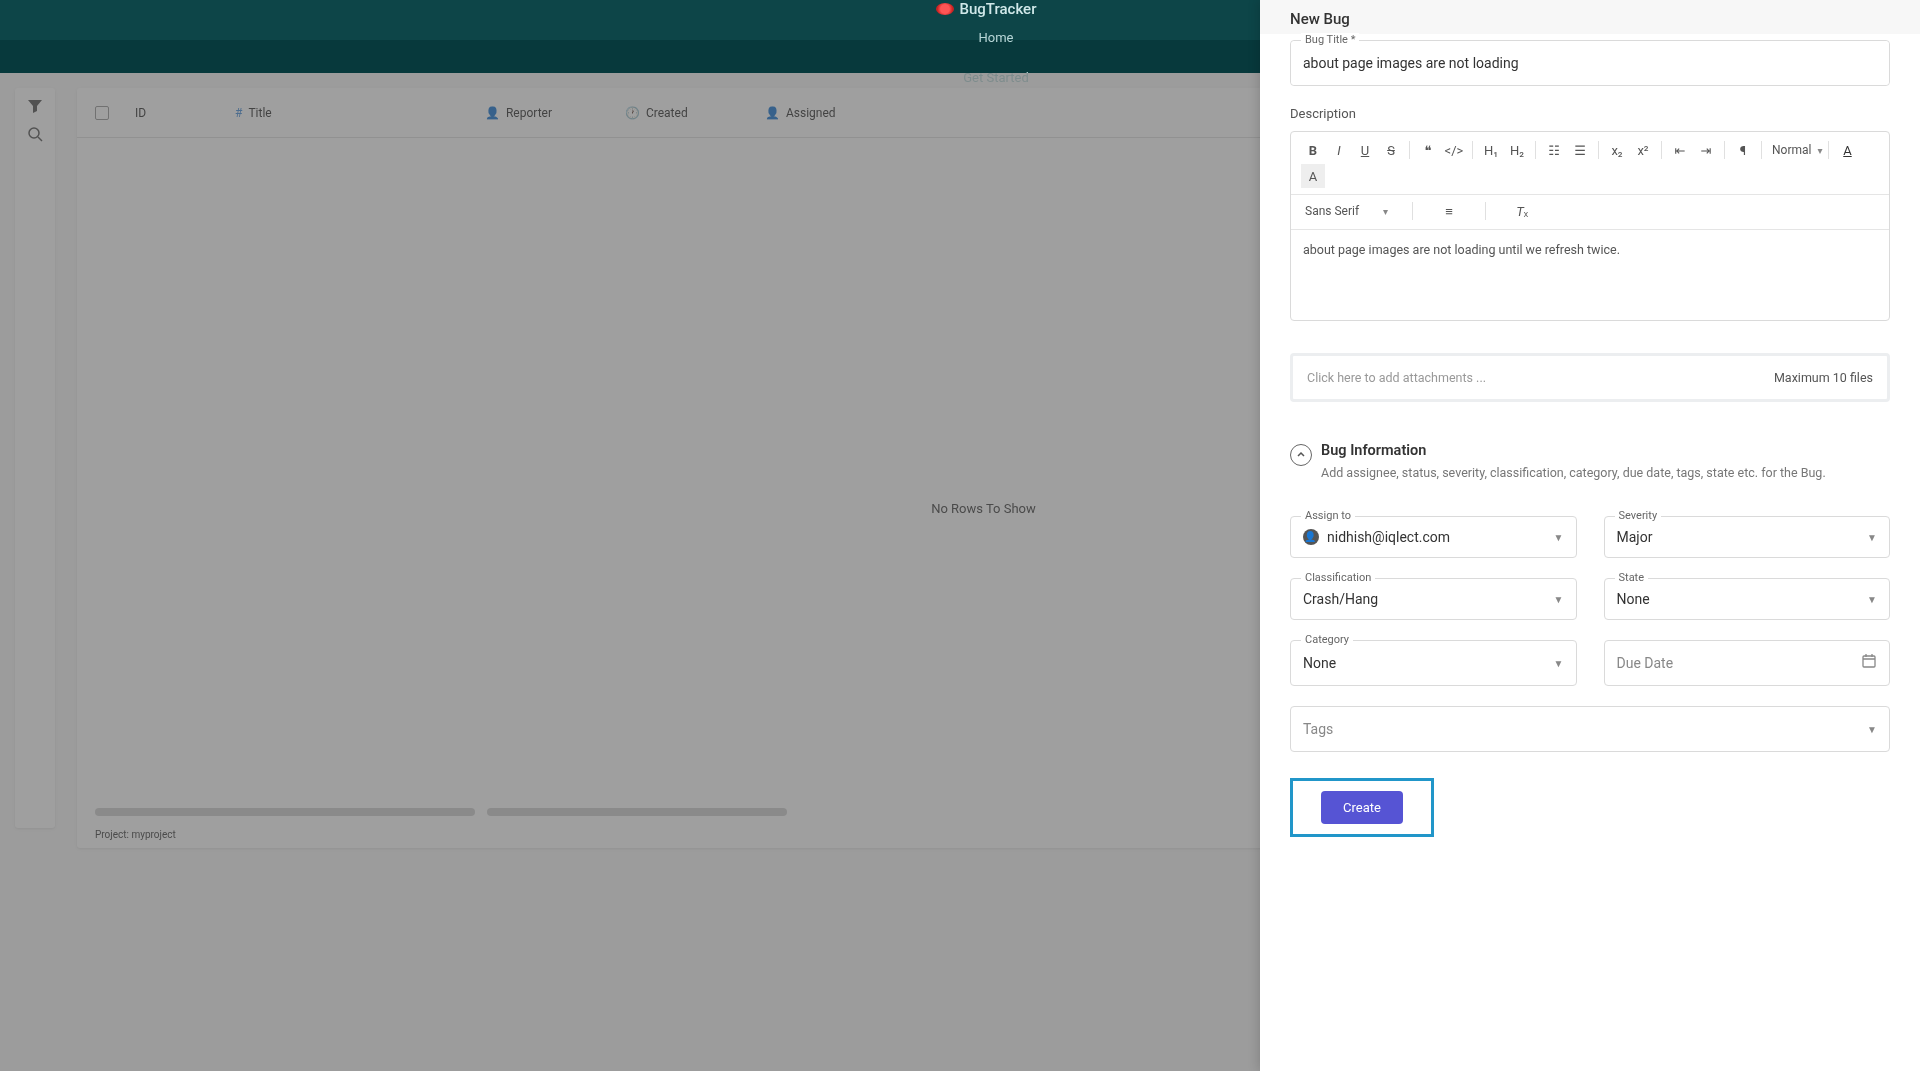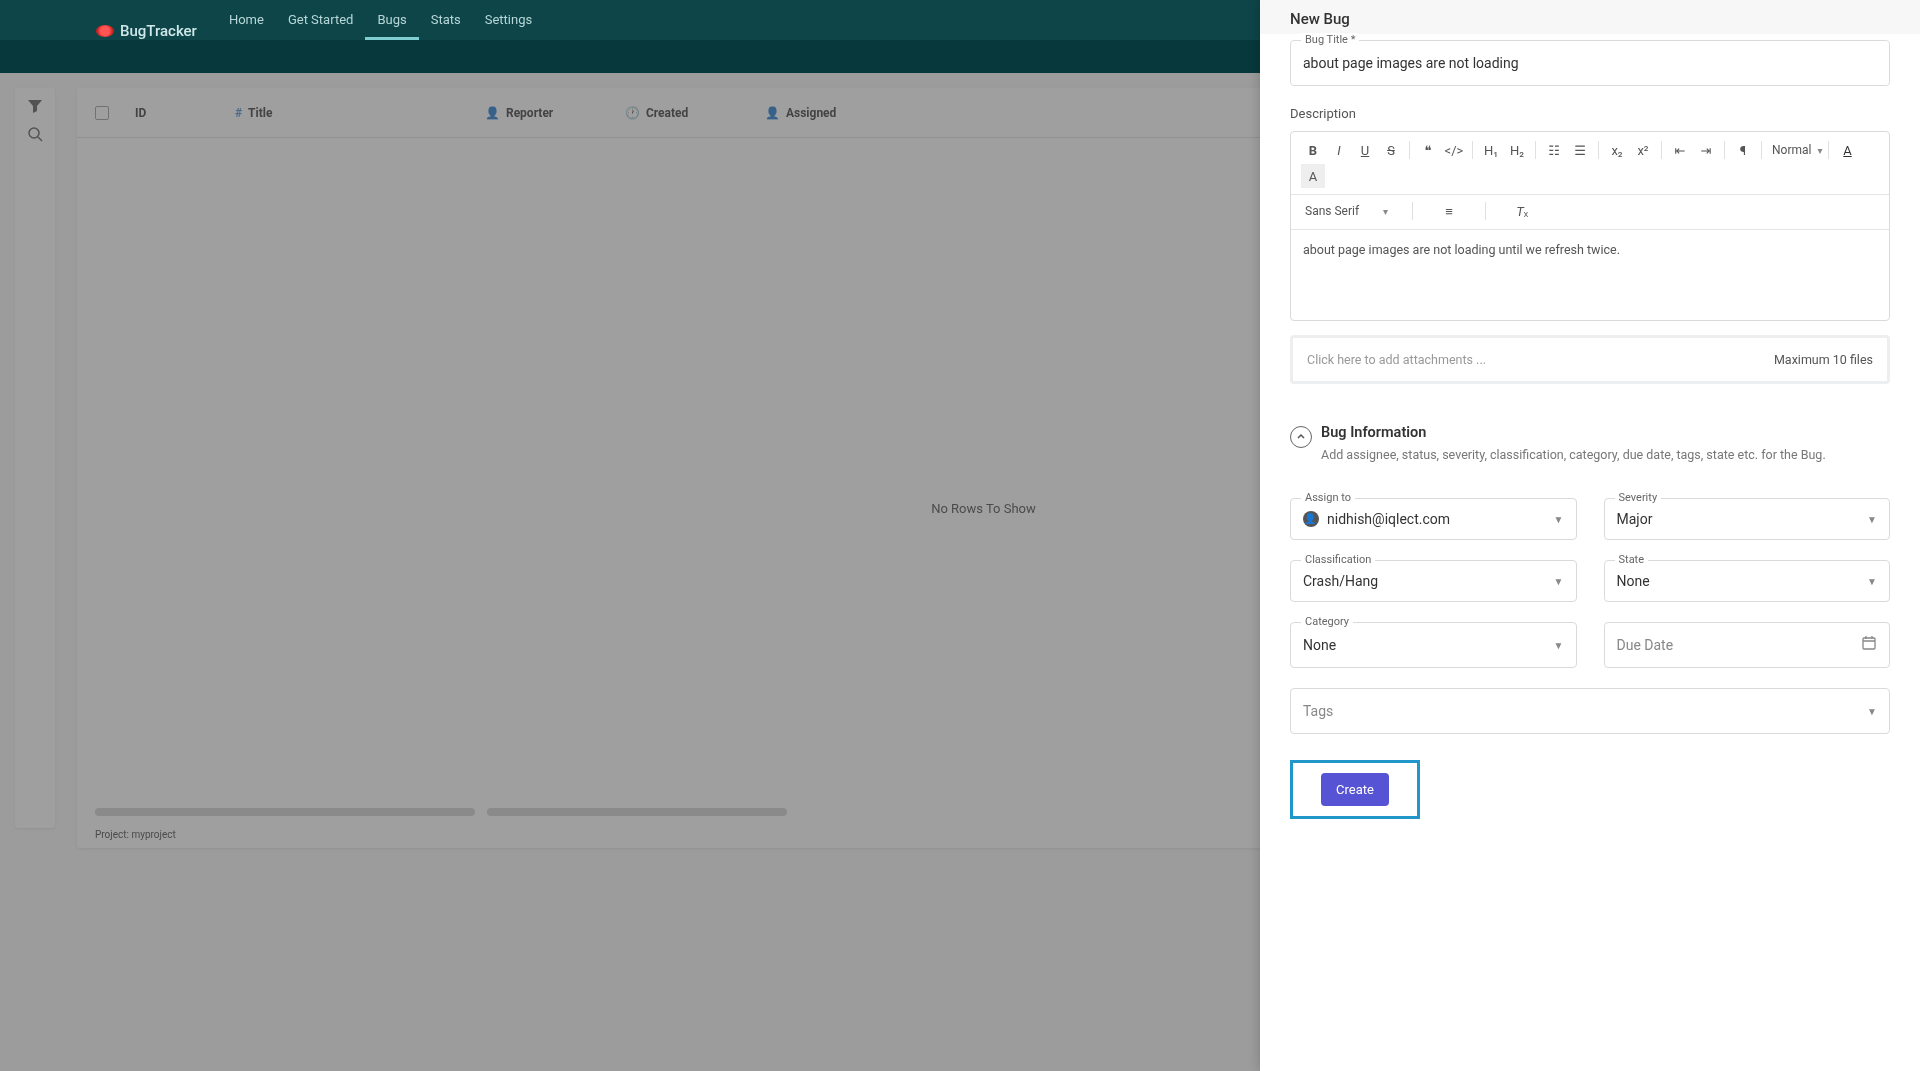--- a/index.html
+++ b/index.html
@@ -2,42 +2,42 @@
 <html><head>
   <meta charset="utf-8">
   <style>
     * { margin: 0; padding: 0; box-sizing: border-box; font-family: -apple-system, BlinkMacSystemFont, "Segoe UI", Roboto, Arial, sans-serif; }
     body { width: 1920px; height: 1071px; overflow: hidden; background: #fff; position: relative; }
     
     
     .main-app { position: absolute; top: 0; left: 0; right: 0; bottom: 0; background: #f8f8f8; }
     
     
-    .topnav { height: 40px; background: #0d4548; display: flex; align-items: flex-end; padding-left: 96px; }
+    .topnav { height: 40px; background: #0d4548; display: flex; align-items: center; padding-left: 72px; flex-direction: column; }
     .logo-wrap { display: flex; align-items: center; gap: 6px; margin-right: 20px; }
     .logo-icon { width: 18px; height: 12px; background: radial-gradient(circle, #ff5555 40%, #cc2222 70%); border-radius: 50%; position: relative; }
     .logo-text { color: #d0e8e9; font-size: 15px; font-weight: 500; }
     .nav-link { color: #b7d6d7; font-size: 13px; padding: 0 12px; height: 40px; line-height: 40px; cursor: pointer; }
     .nav-link.active { border-bottom: 3px solid #7fcdd0; }
     
     
     .dark-strip { height: 33px; background: #07393c; }
     
     
     .content-area { position: relative; height: calc(1071px - 73px); }
     .overlay { position: absolute; top: 0; left: 0; right: 0; bottom: 0; background: rgba(80,80,80,0.55); z-index: 5; }
     
     
     .left-sidebar { position: absolute; left: 15px; top: 15px; width: 40px; height: 740px; background: #fff; border-radius: 3px; display: flex; flex-direction: column; align-items: center; padding-top: 10px; gap: 8px; box-shadow: 0 1px 3px rgba(0,0,0,0.1); }
     .side-icon { color: #555; cursor: pointer; }
     
     
     .table-panel { position: absolute; left: 77px; top: 15px; right: 30px; height: 760px; background: #fff; border-radius: 3px; box-shadow: 0 1px 3px rgba(0,0,0,0.1); }
     .table-header { display: flex; align-items: center; height: 50px; border-bottom: 1px solid #e0e0e0; padding: 0 18px; }
-    .th-cell { display: flex; align-items: center; gap: 6px; font-size: 12px; color: #333; font-weight: 700; }
+    .th-cell { display: flex; align-items: center; gap: 6px; font-size: 12px; color: #333; font-weight: 400; }
     .th-checkbox { width: 14px; height: 14px; border: 1px solid #999; border-radius: 2px; }
     .th-icon { color: #4a90d9; font-size: 12px; }
     .no-rows { position: absolute; left: 50%; top: 420px; transform: translate(-50%, -50%); color: #444; font-size: 13px; }
     .scrollbar-h { position: absolute; bottom: 32px; height: 8px; background: #d0d0d0; border-radius: 4px; }
     .project-label { position: absolute; bottom: 2px; left: 18px; font-size: 10px; color: #444; padding: 6px 0; width: 100%; }
     
     
     .drawer { position: absolute; top: 0; right: 0; width: 660px; height: 1071px; background: #fff; z-index: 10; box-shadow: -2px 0 10px rgba(0,0,0,0.15); overflow-y: auto; }
     .drawer::-webkit-scrollbar { width: 16px; }
     .drawer::-webkit-scrollbar-track { background: #f0f0f0; }
@@ -54,42 +54,42 @@
     .desc-label { font-size: 13px; color: #555; margin-top: 20px; margin-bottom: 10px; }
     
     .editor-wrap { border: 1px solid #dadada; border-radius: 4px; }
     .editor-toolbar { border-bottom: 1px solid #e5e5e5; padding: 6px 10px; display: flex; align-items: center; flex-wrap: wrap; gap: 2px; }
     .tb-btn { width: 24px; height: 24px; display: inline-flex; align-items: center; justify-content: center; color: #555; cursor: pointer; font-size: 13px; }
     .tb-sep { width: 1px; height: 18px; background: #e0e0e0; margin: 0 4px; }
     .tb-select { font-size: 12px; color: #555; padding: 2px 4px; border: none; outline: none; }
     .tb-row2 { display: flex; align-items: center; gap: 20px; padding: 4px 10px 6px; border-bottom: 1px solid #e5e5e5; }
     .editor-content { min-height: 90px; padding: 12px 12px; font-size: 12.5px; color: #555; }
     
-    .attachment-box { margin-top: 14px; border: 3px solid #eceef0; border-radius: 4px; padding: 14px; display: flex; justify-content: space-between; align-items: center; font-size: 12.5px; background: #fff; }
+    .attachment-box { margin-top: 32px; border: 3px solid #eceef0; border-radius: 4px; padding: 14px; display: flex; justify-content: space-between; align-items: center; font-size: 12.5px; background: #fff; }
     .attach-left { color: #999; cursor: pointer; }
     .attach-right { color: #555; }
     
     .section-head { display: flex; gap: 9px; margin-top: 40px; align-items: flex-start; }
     .collapse-icon { width: 22px; height: 22px; border: 1.5px solid #666; border-radius: 50%; display: flex; align-items: center; justify-content: center; font-size: 12px; color: #555; margin-top: 2px; cursor: pointer; }
     .section-title { font-size: 14.5px; color: #333; font-weight: 600; }
     .section-sub { font-size: 12.5px; color: #777; margin-top: 6px; }
     
     .grid-2 { display: grid; grid-template-columns: 1fr 1fr; gap: 27px; margin-top: 36px; }
     .select-wrap { position: relative; border: 1px solid #dadada; border-radius: 4px; padding: 12px 12px; display: flex; align-items: center; cursor: pointer; }
     .select-value { font-size: 14px; color: #333; flex: 1; }
     .select-placeholder { font-size: 14px; color: #888; flex: 1; }
     .dropdown-caret { color: #888; font-size: 10px; }
     .user-icon { width: 16px; height: 16px; border-radius: 50%; background: #555; margin-right: 8px; display: inline-flex; align-items: center; justify-content: center; }
     .user-icon::before { content: '👤'; font-size: 10px; color: #fff; line-height: 1; }
     .calendar-icon { color: #888; }
     
     .tags-wrap { position: relative; border: 1px solid #dadada; border-radius: 4px; padding: 14px 12px; display: flex; align-items: center; cursor: pointer; margin-top: 20px; }
     
     .create-btn-wrap { margin-top: 26px; display: inline-block; border: 3px solid #2196c9; padding: 10px 28px; }
-    .create-btn { background: #5654d4; color: #fff; border: none; padding: 9px 15px; border-radius: 4px; font-size: 13px; cursor: pointer; }
+    .create-btn { background: #5654d4; color: #fff; border: none; padding: 9px 22px; border-radius: 4px; font-size: 13px; cursor: pointer; }
   </style>
 </head>
 <body>
 
 <div class="main-app">
   <div class="topnav">
     <div class="logo-wrap">
       <span class="logo-icon"></span>
       <span class="logo-text">BugTracker</span>
     </div>

